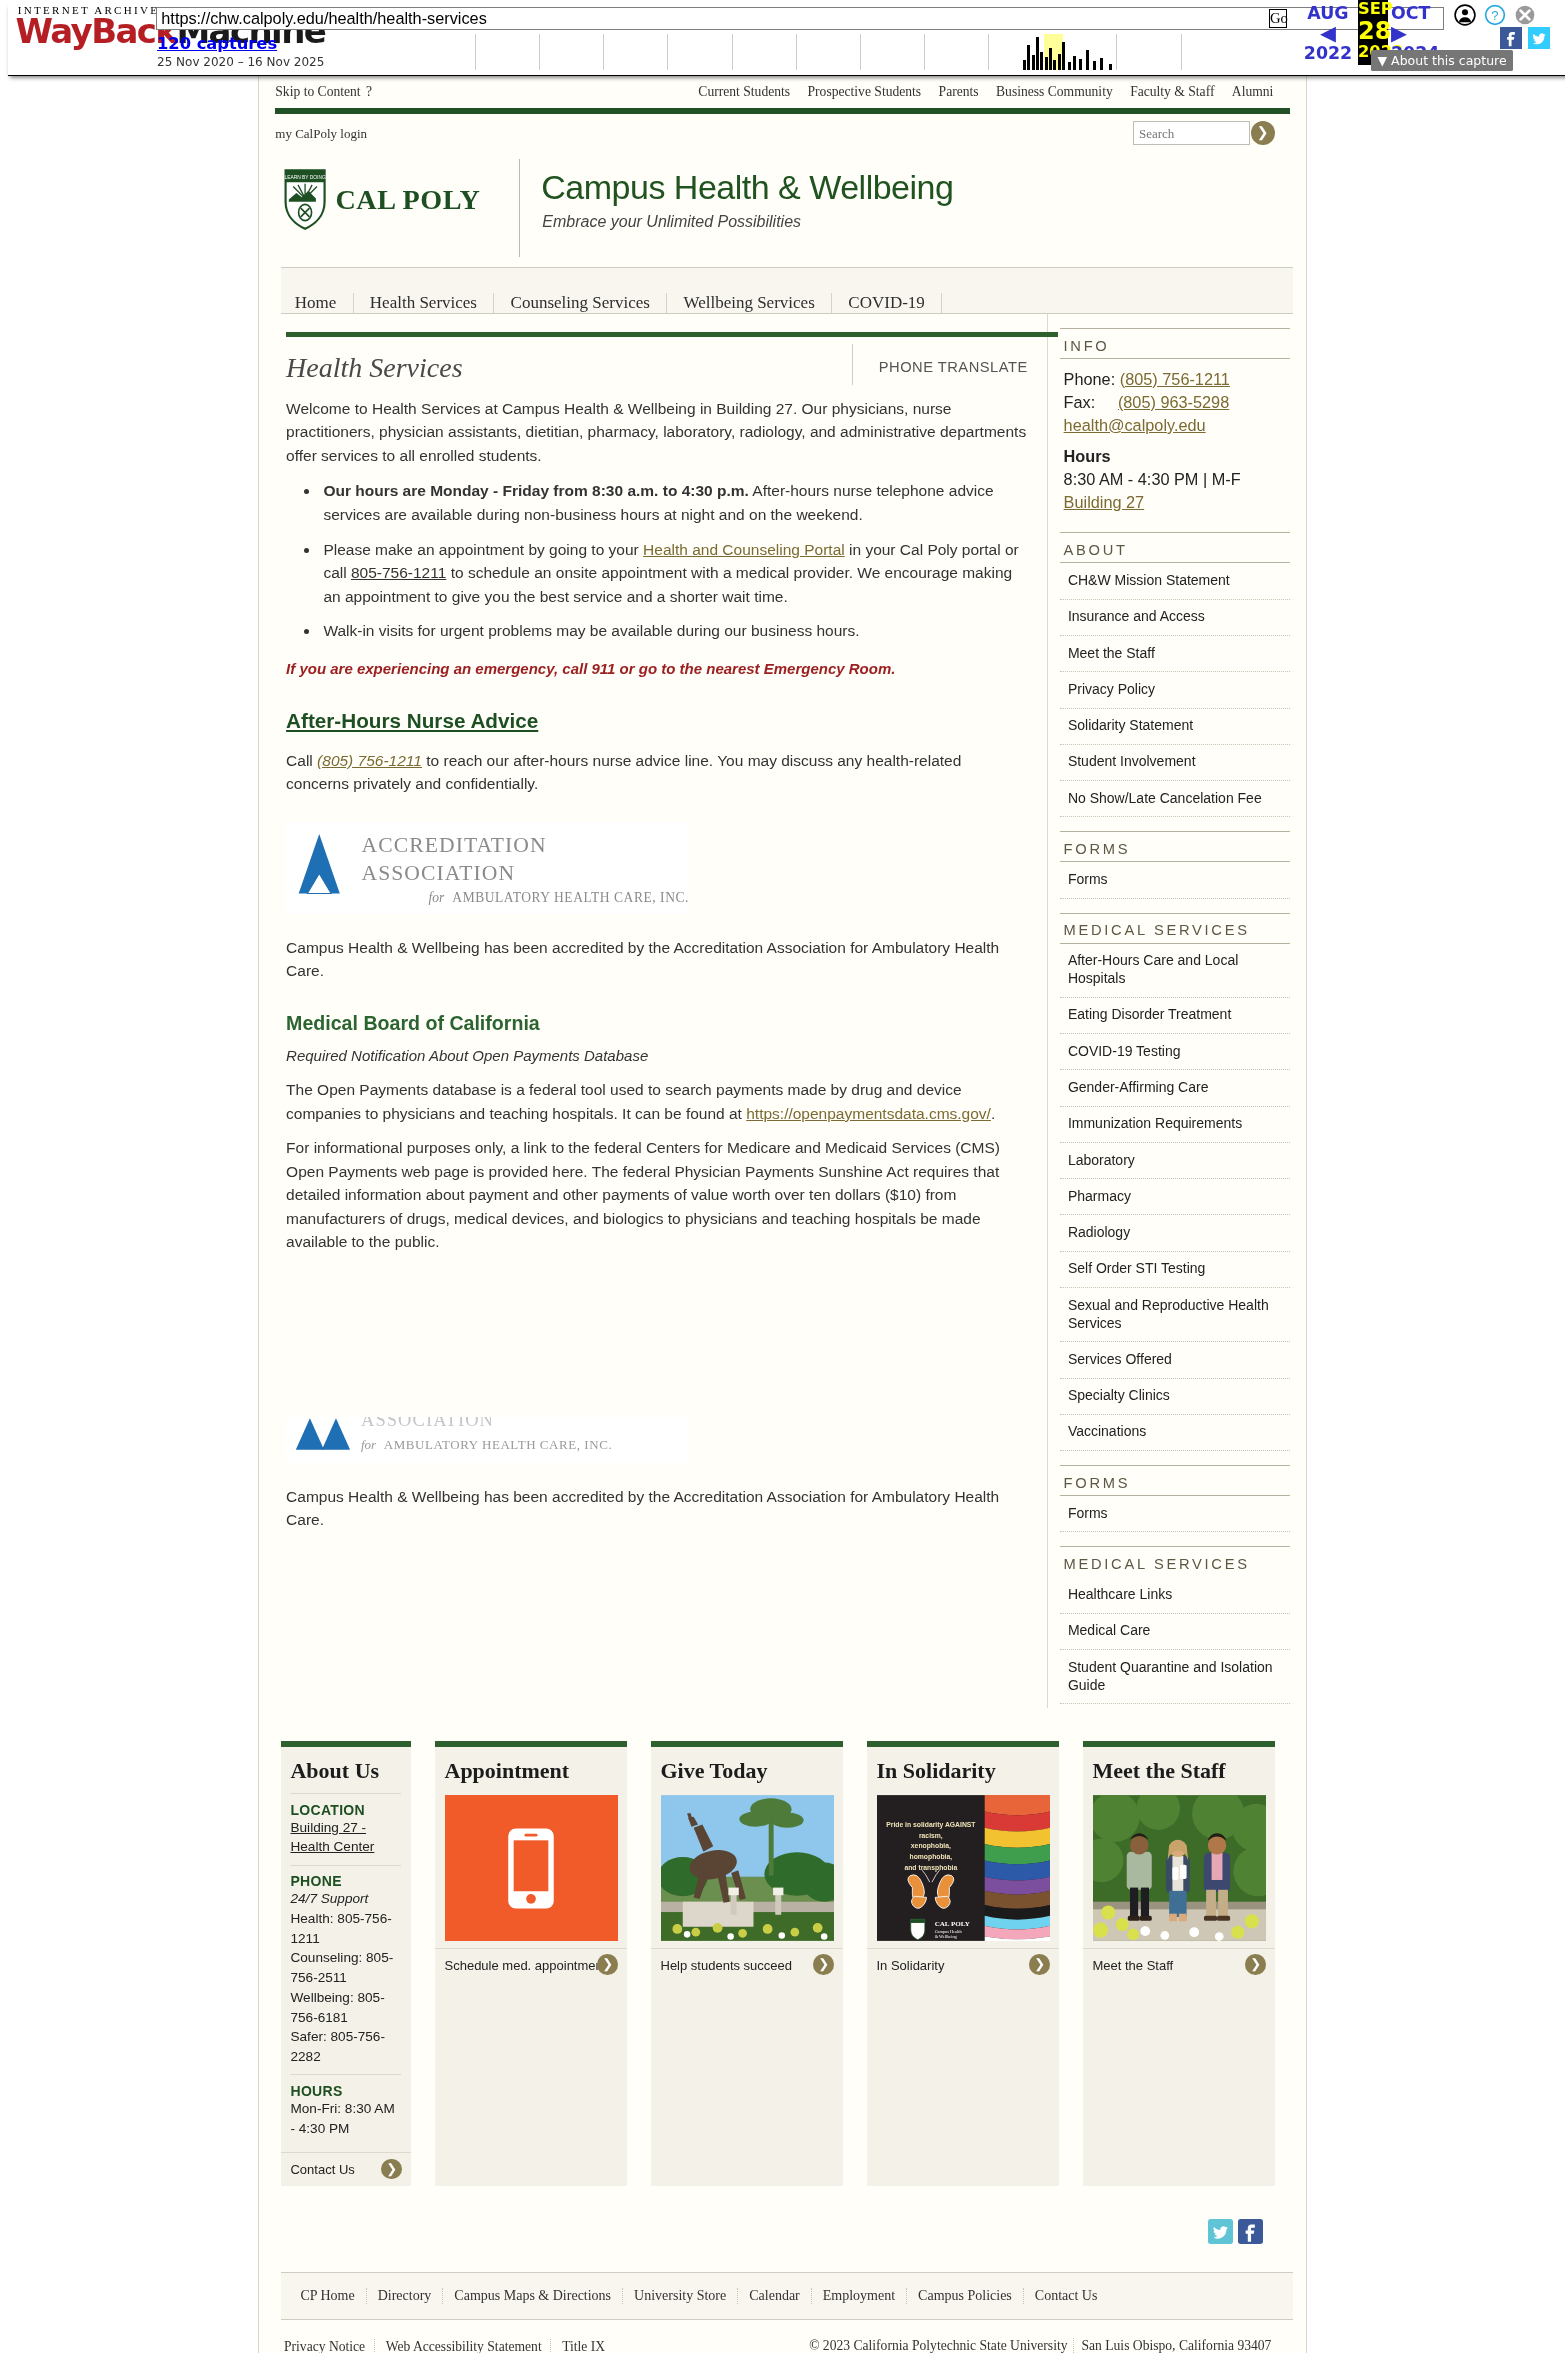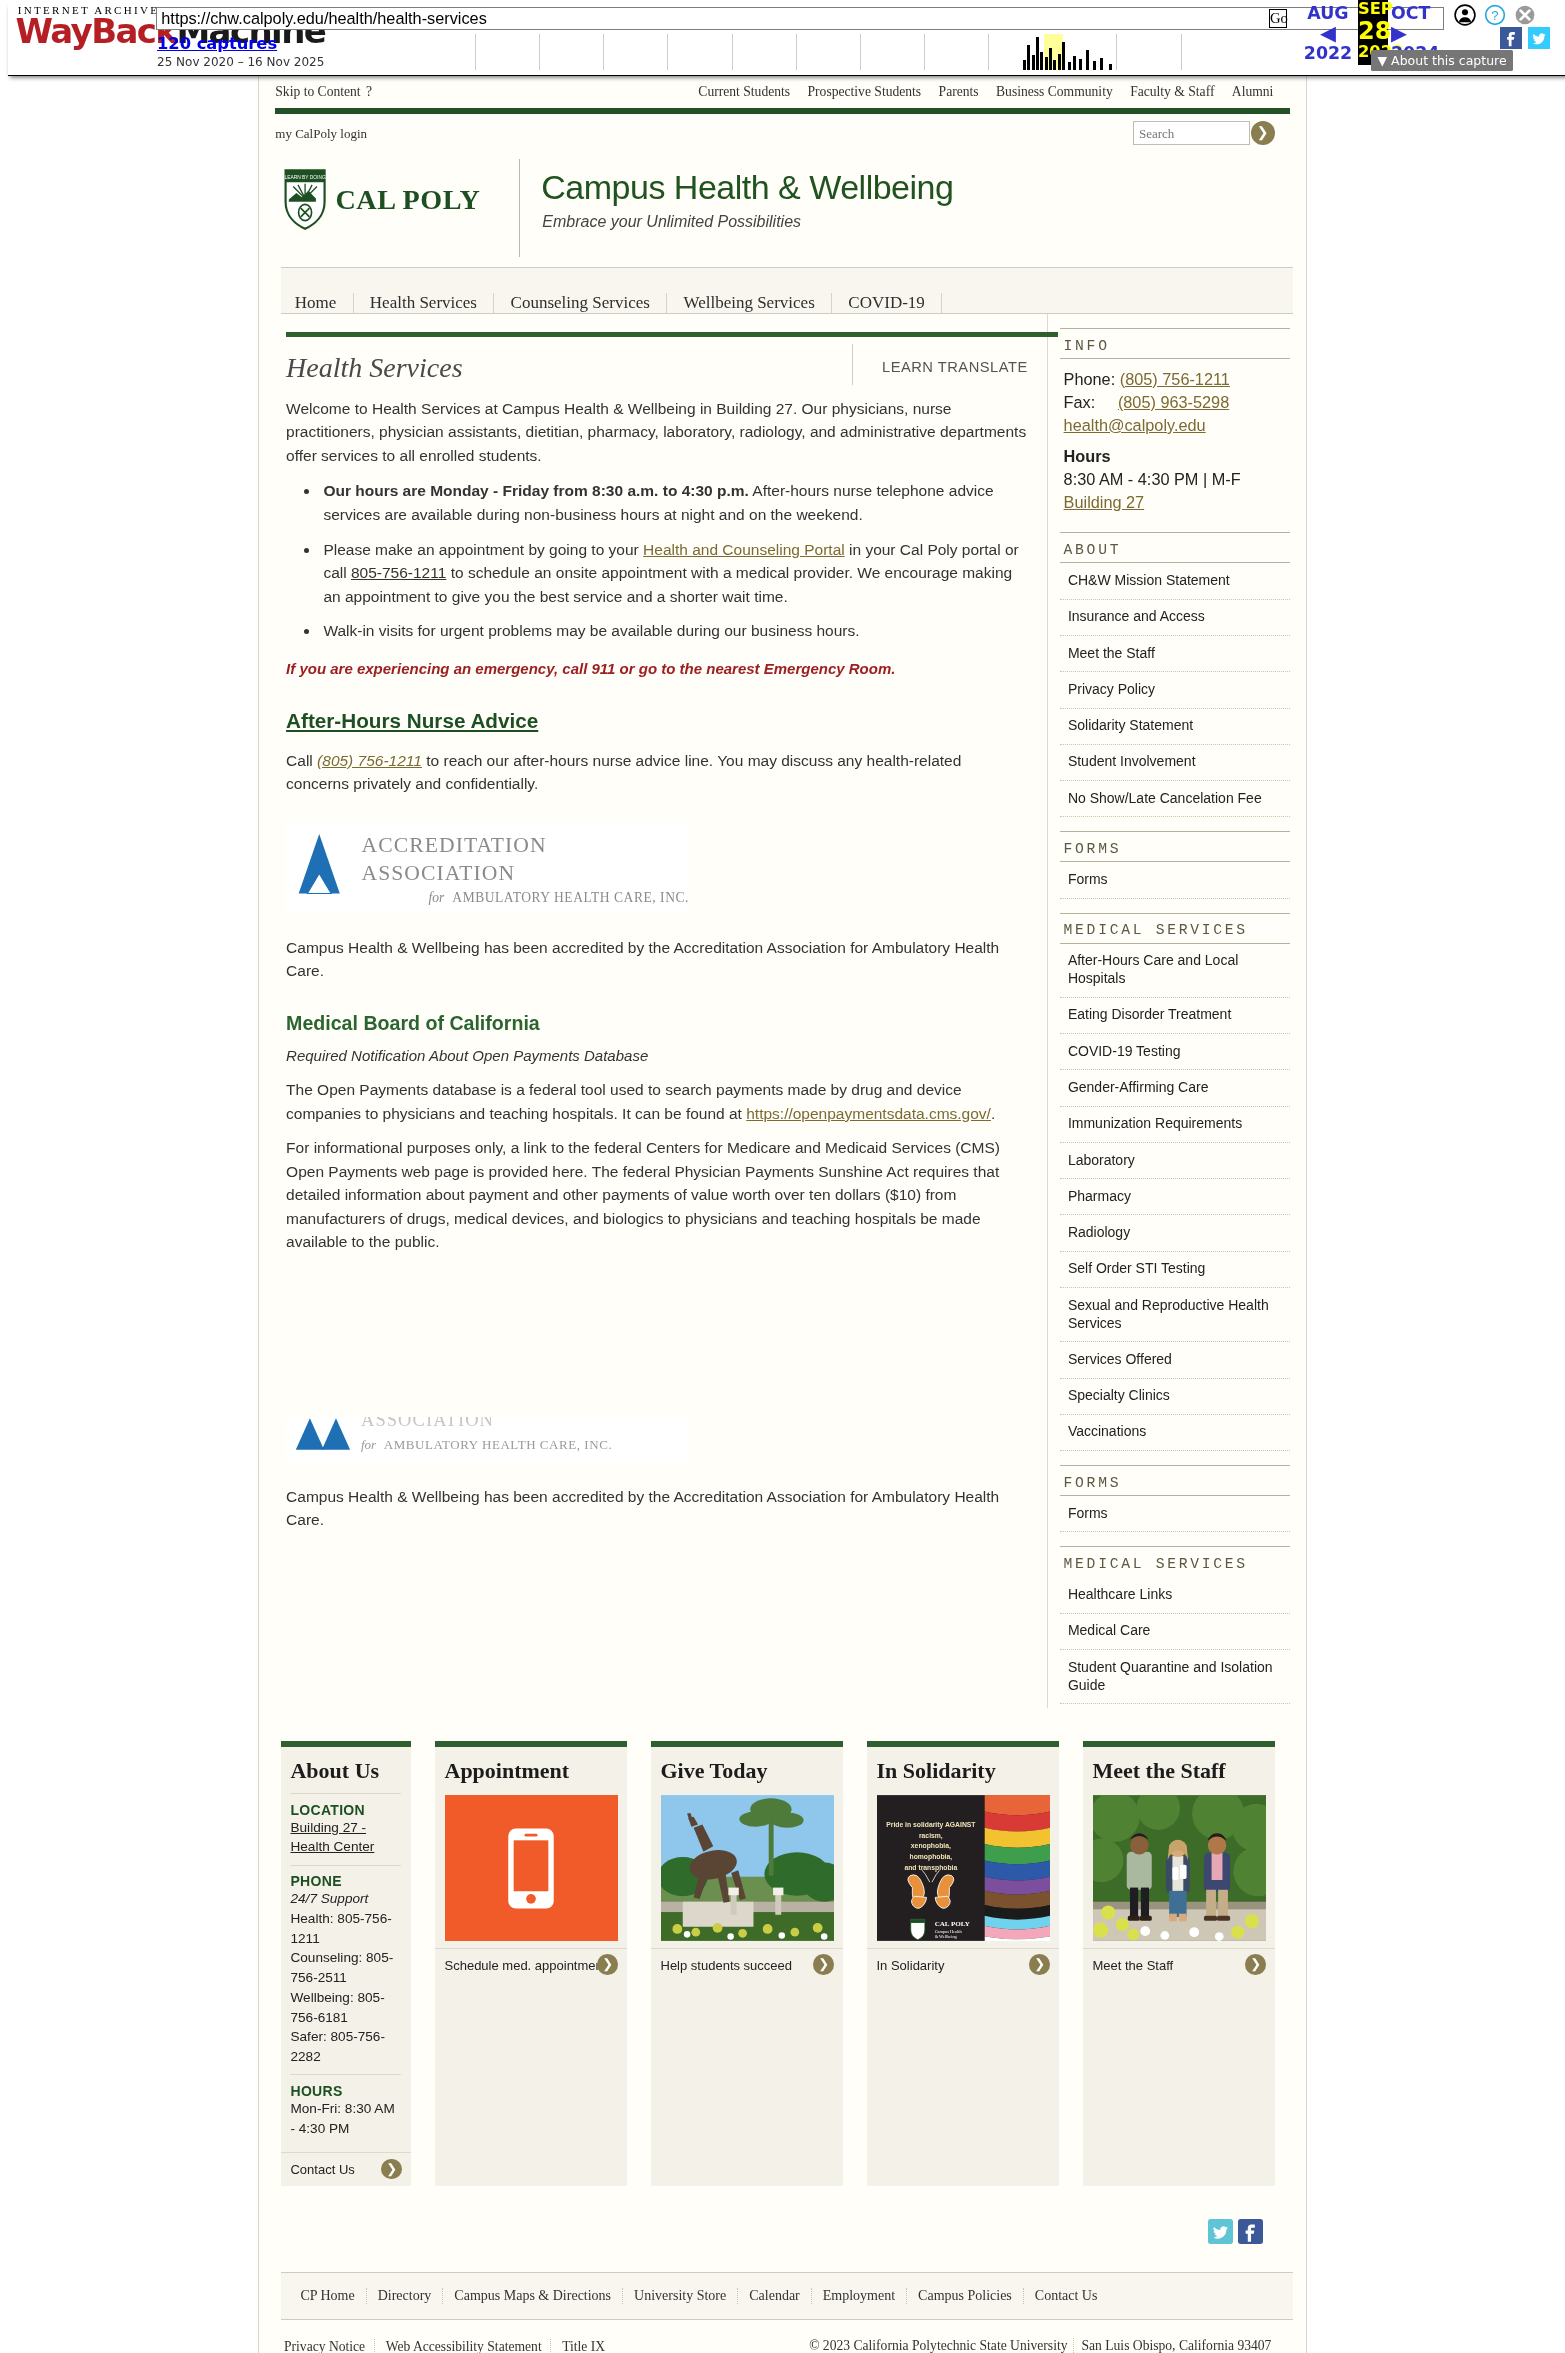--- a/index.html
+++ b/index.html
@@ -184,21 +184,21 @@
     font-style: italic; color: #333; margin: 0 0 14px 5.4px;
   }
 
   
   .acc-logo { position: relative; margin: 26px 0 22px 5.4px; width: 402px; height: 92px; background:#fff;}
   .acc-logo2 { position: relative; margin: 163px 0 22px 5.4px; width: 402px; height: 46px; background:#fff; overflow:hidden;}
 
   
   .side-sec { margin-bottom: 4.3px; }
   .side-head {
-    font-family: Liberation Mono, monospace; font-size: 14.7px; color: #5d5744;
+    font-family: Liberation Sans, sans-serif; font-size: 14.7px; color: #5d5744;
     letter-spacing: 2.7px; padding: 8.7px 0 5.4px 3.3px; border-top: 1.1px solid #b7b2a0;
     margin-top: 14px;
   }
   .side-head.double { border-bottom: 1.6px double #b7b2a0; padding-bottom: 4.3px;}
   .side-info {
     font-family: Liberation Sans, sans-serif; font-size: 16.3px; color: #222;
     line-height: 1.42; padding: 8.7px 0 4.3px 3.3px;
   }
   .side-info a { color: #7b6a31; text-decoration: underline; }
   .side-info .bold { font-weight: bold; }
@@ -442,21 +442,21 @@
     </div>
 
     <div class="content">
 
       <div class="col-main">
         <div class="topline"></div>
 
         <div class="page-head">
           <div class="page-title">Health Services</div>
           <div class="gt-div"></div>
-          <div class="gt">LEARN TRANSLATE</div>
+          <div class="gt">PHONE TRANSLATE</div>
         </div>
 
         <div class="body-txt">
           <p>Welcome to Health Services at Campus Health &amp; Wellbeing in Building 27. Our physicians, nurse practitioners, physician assistants, dietitian, pharmacy, laboratory, radiology, and administrative departments offer services to all enrolled students.</p>
 
           <ul class="bullets">
             <li>
               <b>Our hours are Monday - Friday from 8:30 a.m. to 4:30 p.m.</b><span> After-hours nurse telephone advice services are available during non-business hours at night and on the weekend.</span>
             </li>
             <li>

